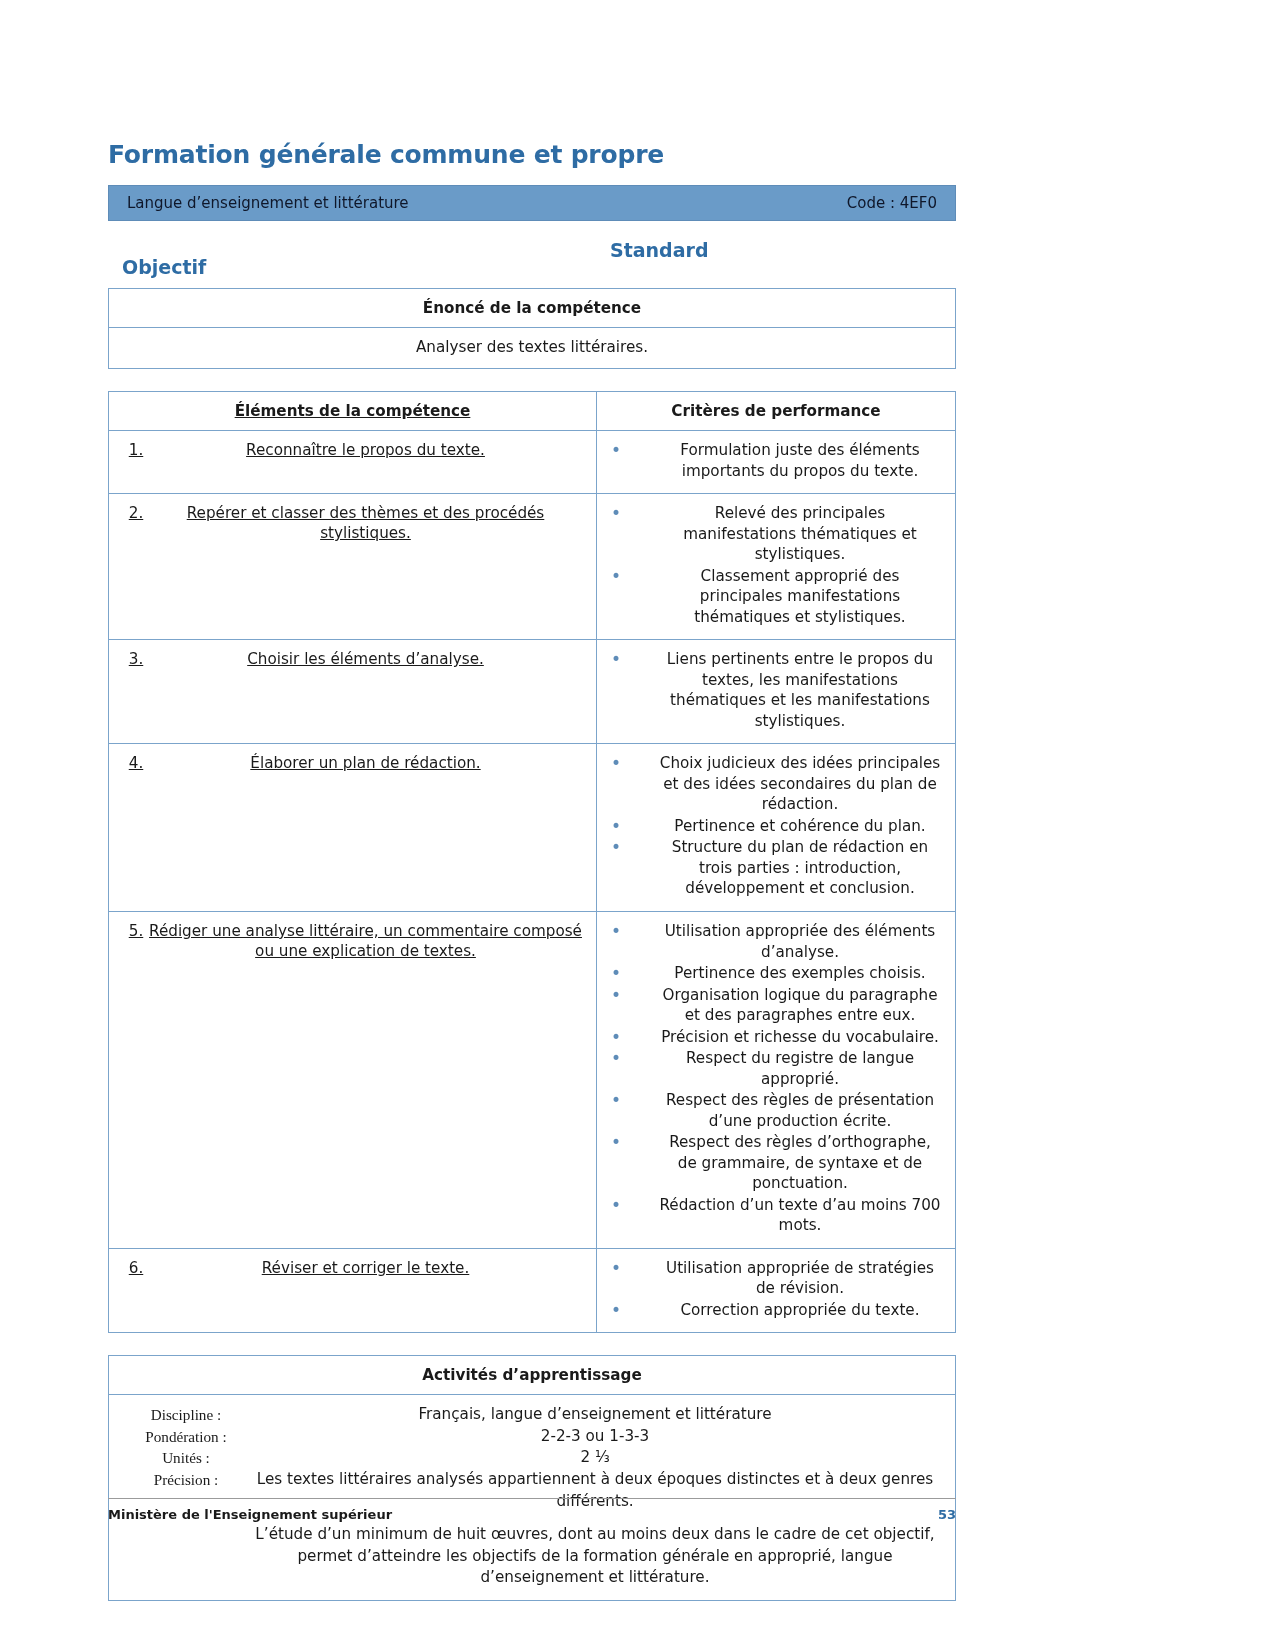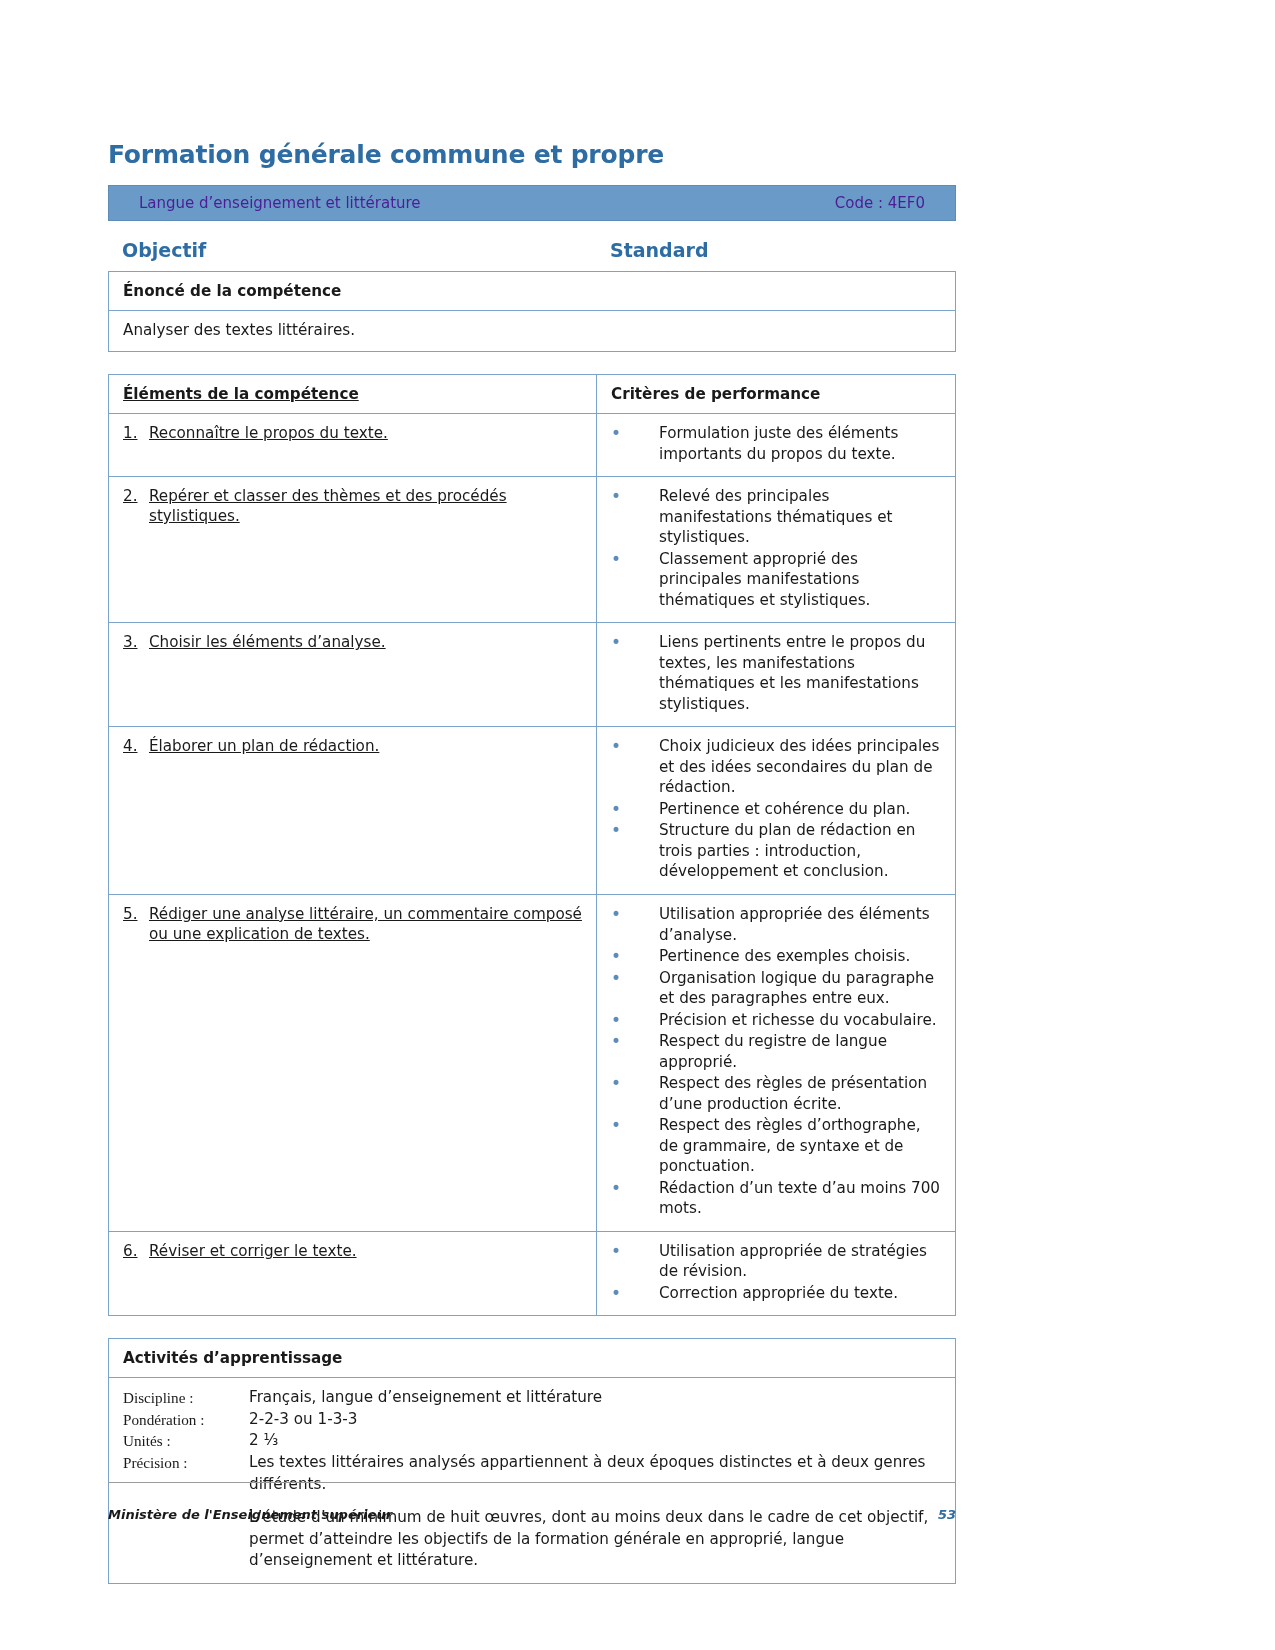--- a/index.html
+++ b/index.html
@@ -19,50 +19,51 @@
   }
   .doc-title {
     color: #2e6ca4;
     font-size: 25px;
     font-weight: bold;
     letter-spacing: -0.2px;
     margin: 0 0 16px 0;
   }
   .code-bar {
     background: #6a9bc8;
-    color: #4c1d95;
+    color: #0f172a;
     display: flex;
     justify-content: space-between;
-    padding: 8px 30px;
+    padding: 8px 18px;
     font-size: 15px;
     border: 1px solid #5e8cb8;
   }
   .col-heads {
     display: flex;
     margin: 18px 0 10px 0;
     padding-left: 14px;
   }
   .col-heads .h {
     color: #2e6ca4;
     font-size: 19px;
     font-weight: bold;
   }
-  .col-heads .h1 { width: 488px; }
+  .col-heads .h1 { width: 488px; margin-top: 17px; }
   .tbl {
     width: 100%;
     border: 1.5px solid #4a7fb0;
     border-collapse: collapse;
     margin-bottom: 22px;
   }
   .tbl td {
     border: 1px solid #7ba4cb;
     vertical-align: top;
     padding: 9px 14px 11px 14px;
     font-size: 15.2px;
     line-height: 1.32;
+    text-align: center;
   }
   .tbl td.hd {
     font-weight: bold;
     padding-bottom: 9px;
   }
   .c-left { width: 488px; text-decoration: underline; }
   .num-row { display: flex; }
   .num { width: 26px; flex: 0 0 26px; }
   .num-txt { flex: 1; }
   ul.crit {
@@ -89,26 +90,25 @@
   .act-label { width: 126px; flex: 0 0 126px; font-family: Liberation Serif, serif; }
   .act-val { flex: 1; }
   .act-val p { margin: 0 0 0 0; }
   .act-val p + p { margin-top: 12px; }
   .footer {
     position: absolute;
     left: 108px;
     right: 108px;
     bottom: 128px;
     border-top: 1.5px solid #9b9b9b;
-    padding-top: 24px;
+    padding-top: 8px;
     display: flex;
     justify-content: space-between;
     font-size: 13px;
     font-weight: bold;
-    font-style: italic;
   }
   .footer .left { color: #1a1a1a; }
   .footer .right { color: #2e6ca4; }
 </style>
 </head>
 <body>
 
 <div class="page">
 
   <h1 class="doc-title">Formation générale commune et propre</h1>

